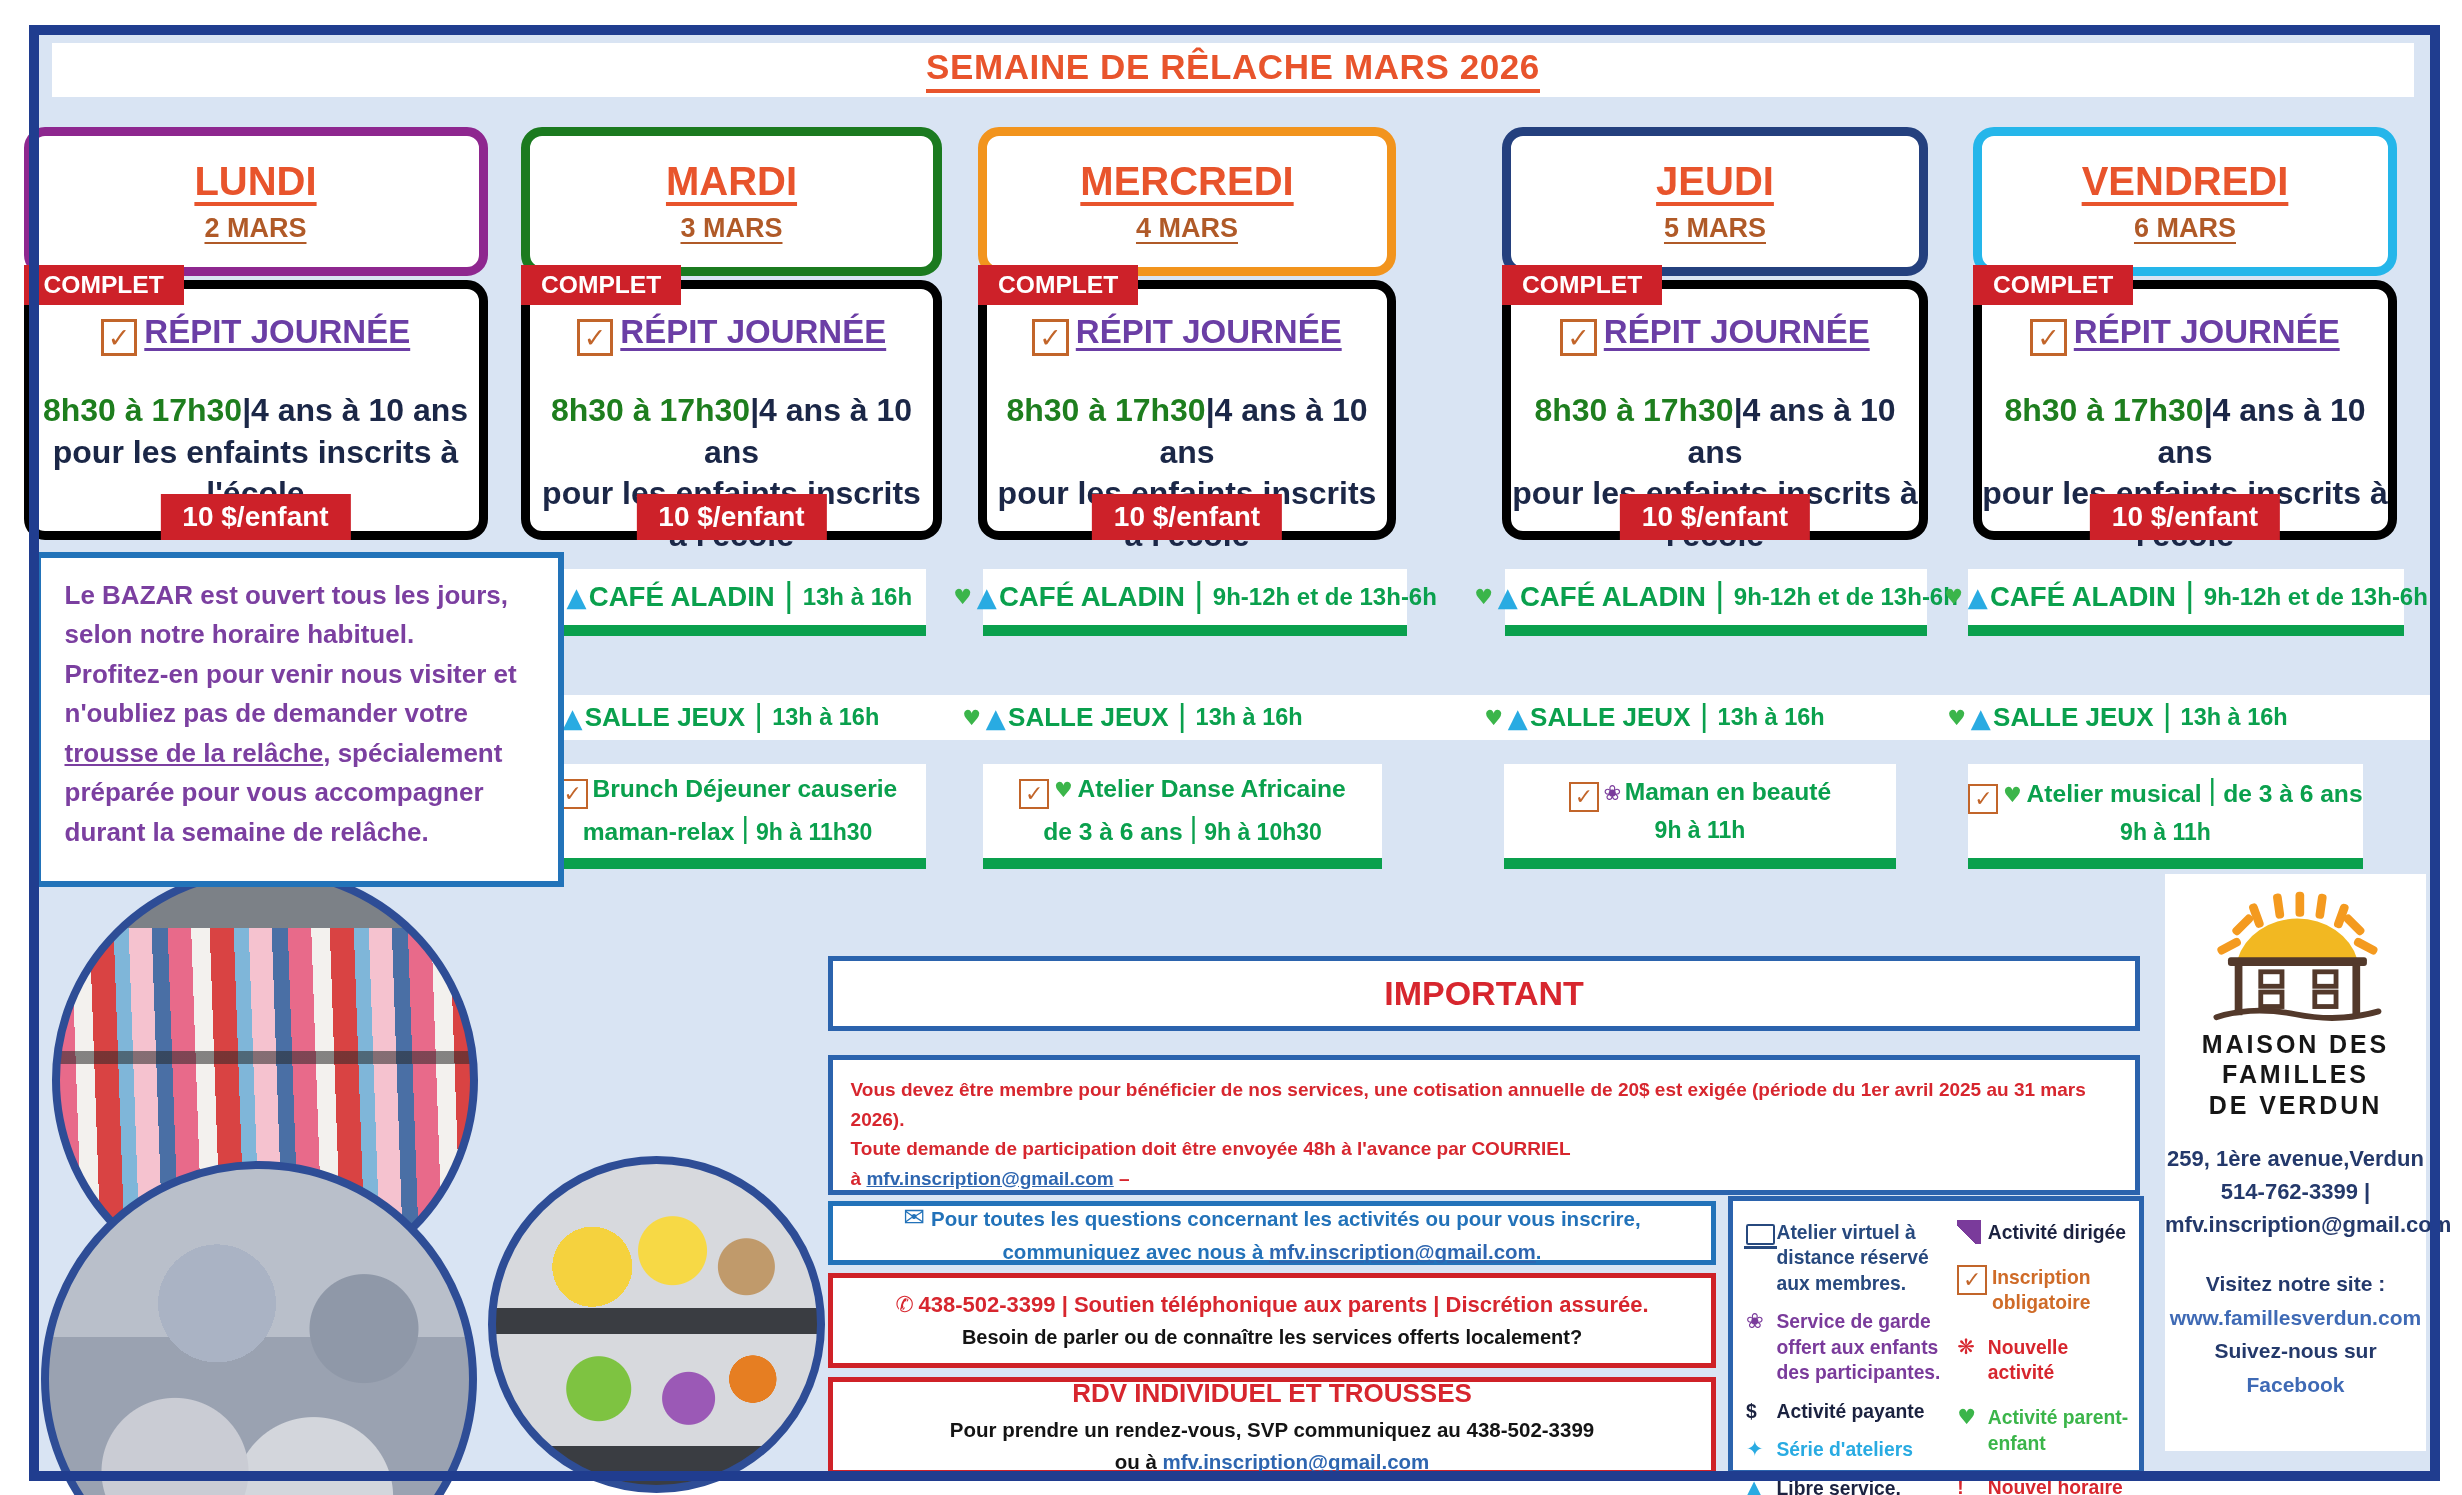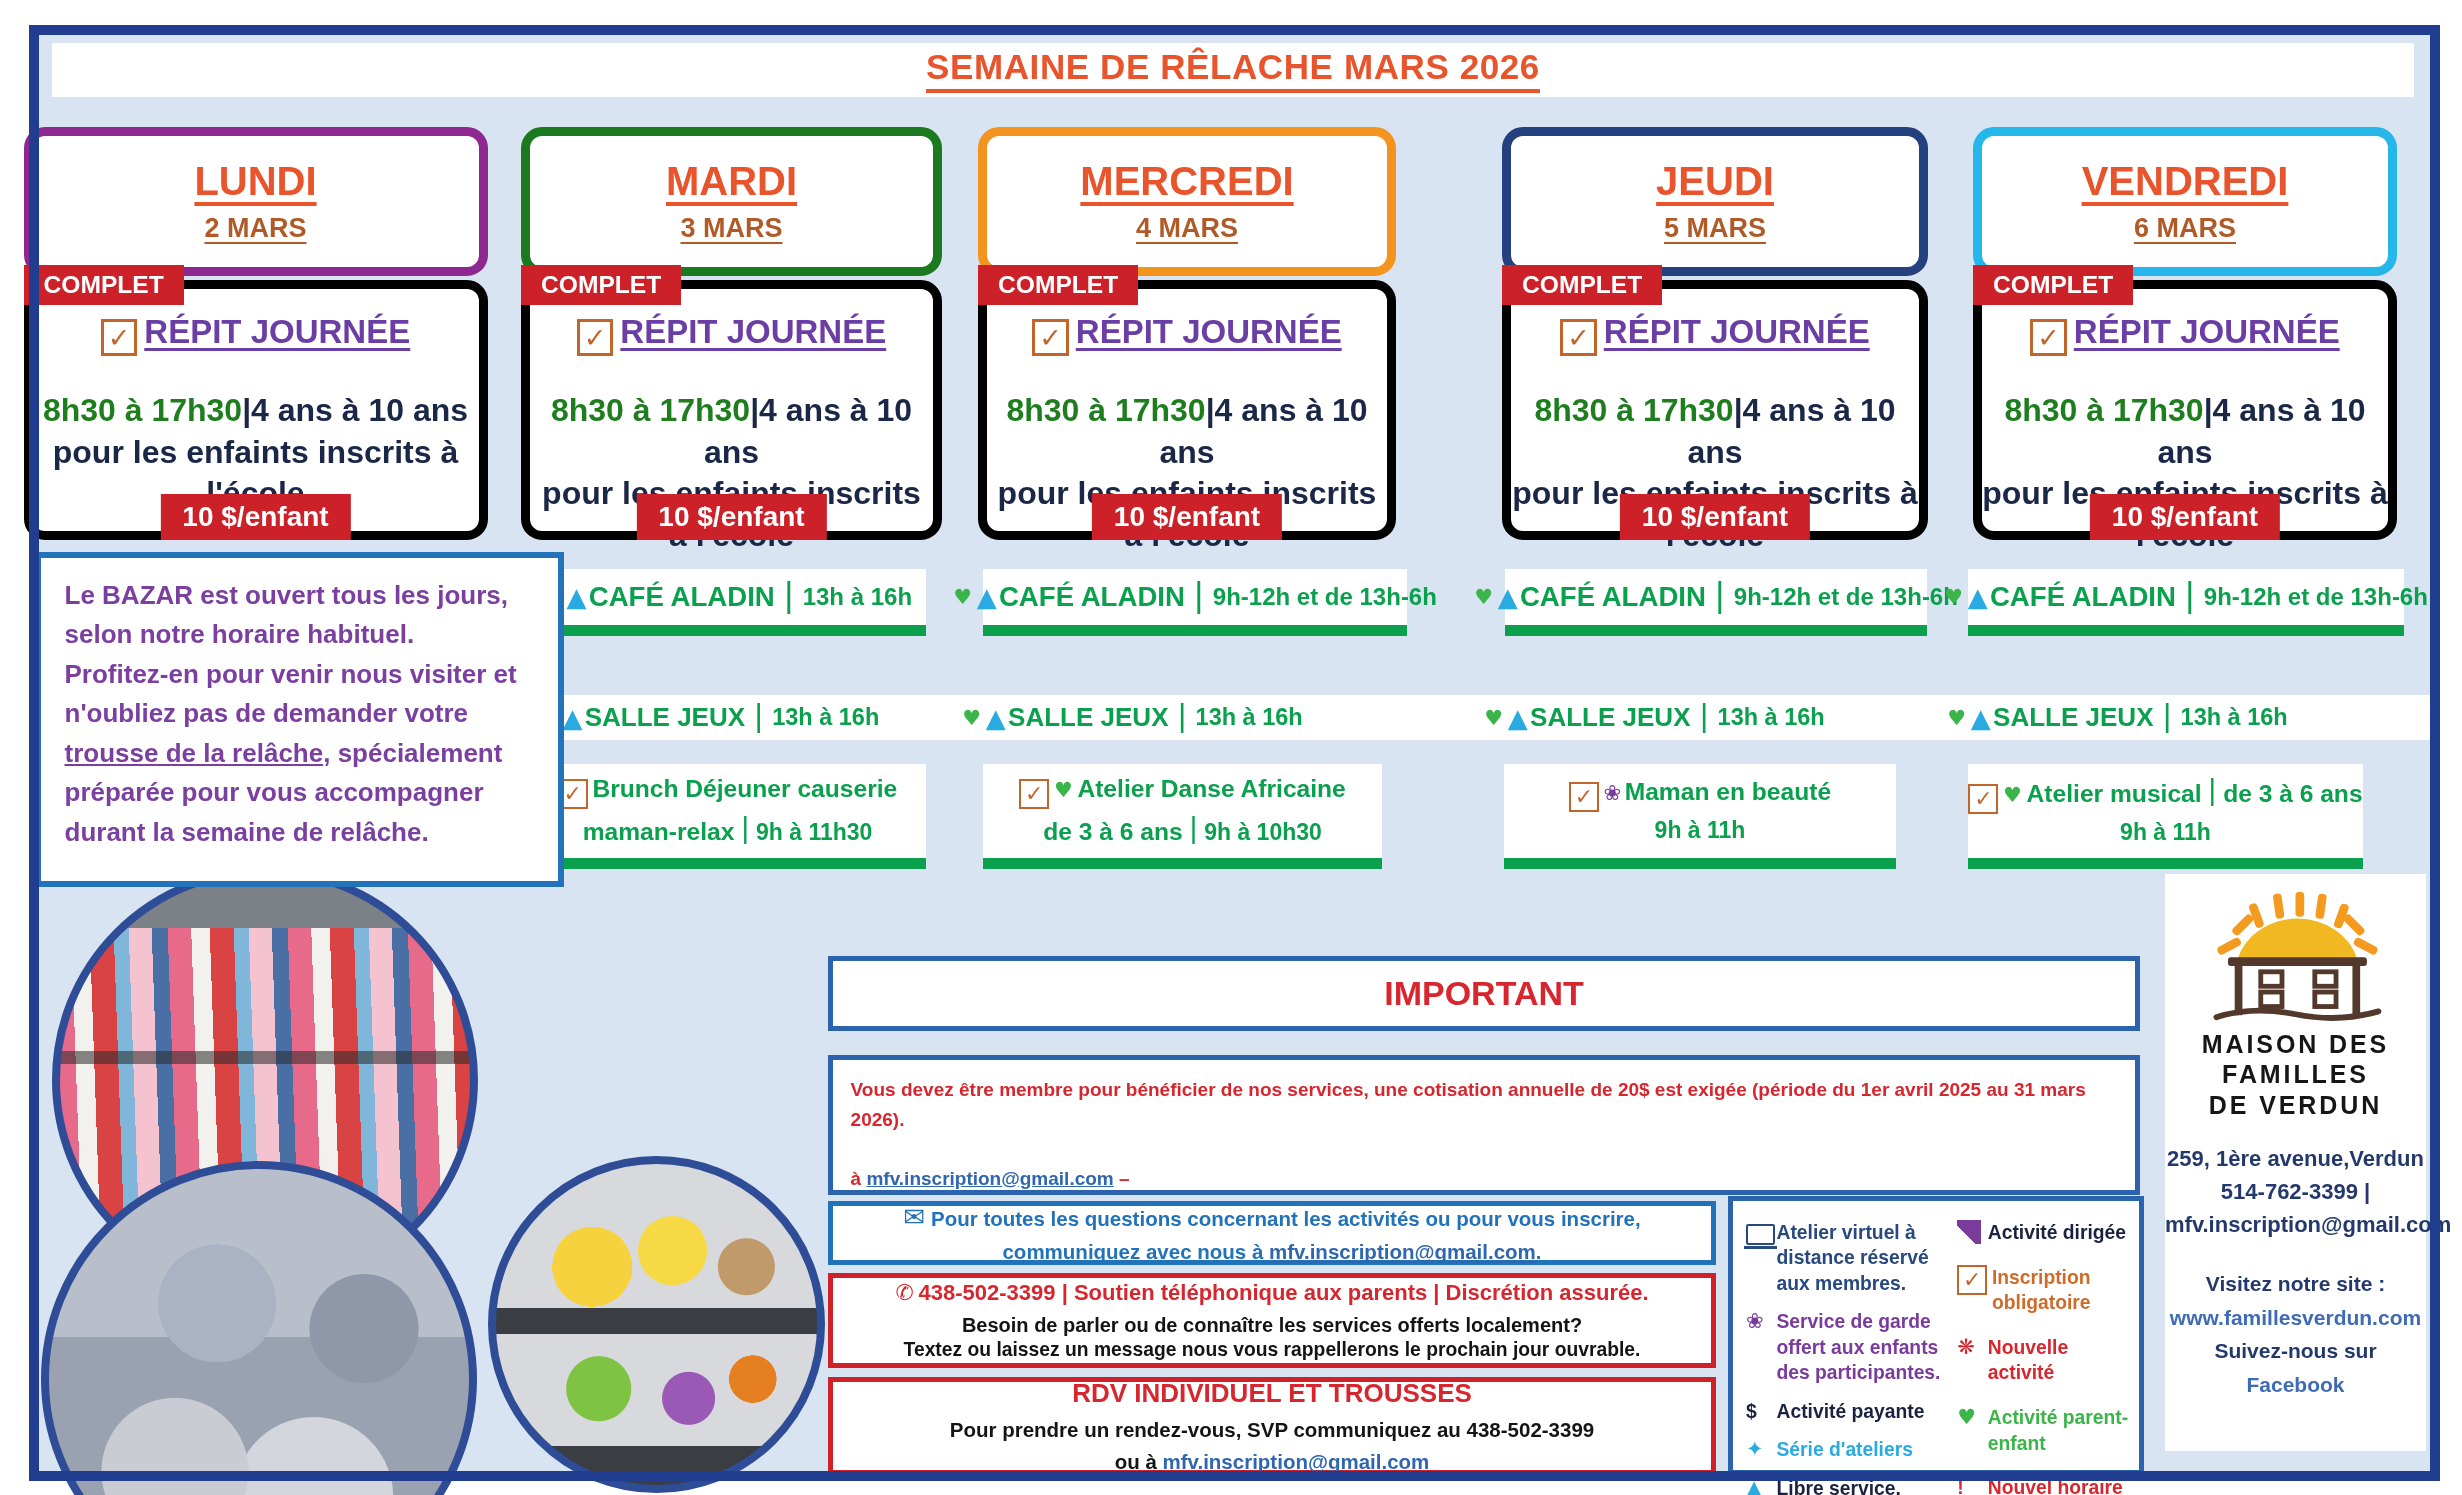--- a/index.html
+++ b/index.html
@@ -294,33 +294,32 @@
 
   <div class="ph ph1"></div>
   <div class="ph ph2"></div>
   <div class="ph ph3"></div>
 
   <div class="imp-title">
     <span>IMPORTANT</span>
   </div>
   <div class="imp-body">
     <span>Vous devez être membre pour bénéficier de nos services, une cotisation annuelle de 20$ est exigée (période du 1er avril 2025 au 31 mars 2026).</span><br>
-    <br>
+    <span>Toute demande de participation doit être envoyée 48h à l'avance par COURRIEL</span><br>
     <span>à </span><a class="lnk">mfv.inscription@gmail.com</a><span> –</span><br>
     <span>Avant de vous présenter SVP attendre la confirmation qui vous sera envoyée.</span>
   </div>
 
   <div class="qbox">
     <div><span class="env">✉</span><span>Pour toutes les questions concernant les activités ou pour vous inscrire, communiquez avec nous à </span><a class="lnk">mfv.inscription@gmail.com</a><span>.</span></div>
   </div>
 
   <div class="pbox">
     <div class="l1"><span class="phico">✆</span><span>438-502-3399</span><span> | Soutien téléphonique aux parents | Discrétion assurée.</span></div>
     <div class="l2">Besoin de parler ou de connaître les services offerts localement?</div>
-    <div class="l3">Textez ou laissez un message nous vous rappellerons le prochain jour ouvrable.</div>
   </div>
 
   <div class="rbox">
     <div class="t">RDV INDIVIDUEL ET TROUSSES</div>
     <div class="l">Pour prendre un rendez-vous, SVP communiquez au 438-502-3399</div>
     <div class="l"><span>ou à </span><a class="lnk">mfv.inscription@gmail.com</a></div>
   </div>
 
   <div class="legend">
     <div class="lcol a">

